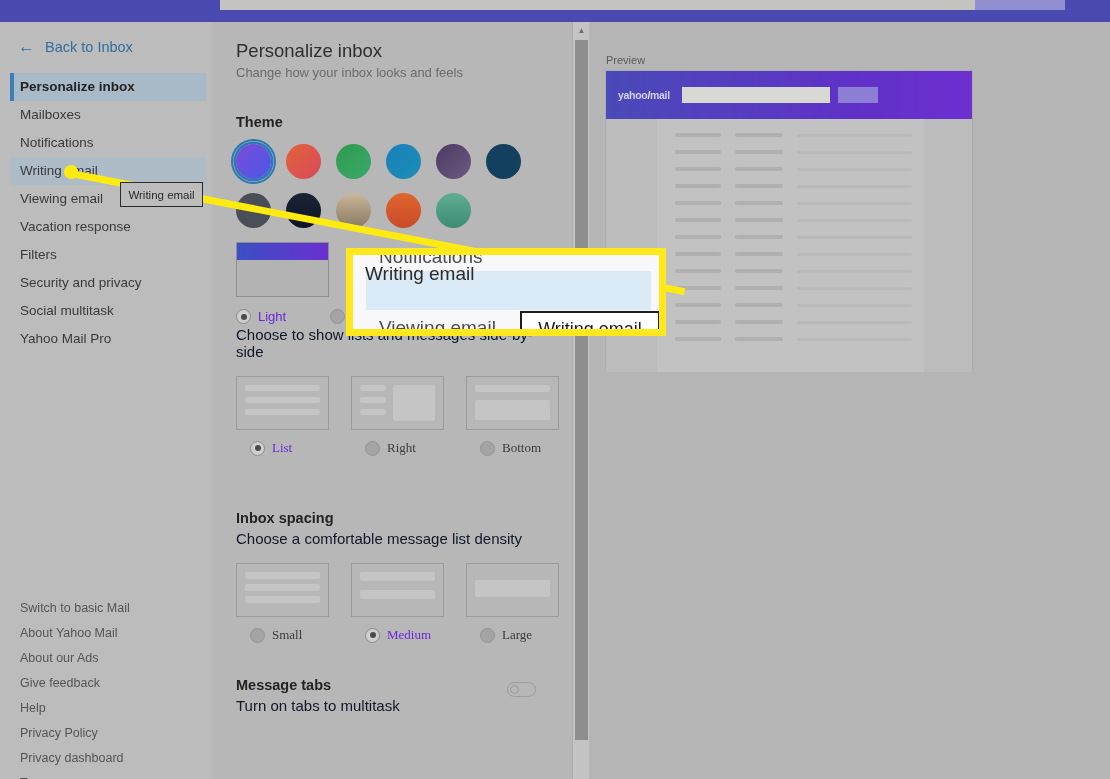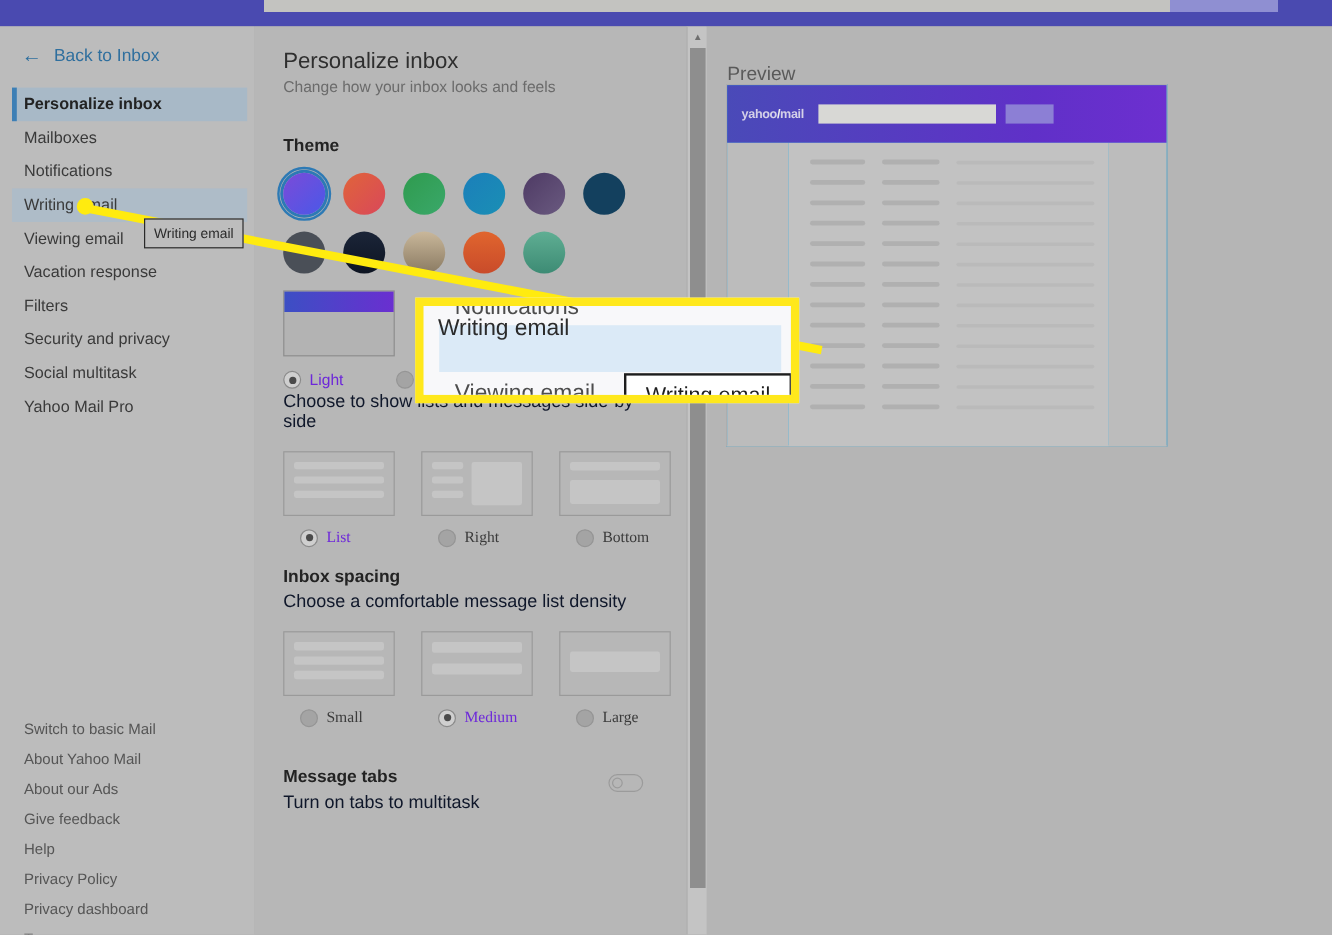--- a/index.html
+++ b/index.html
@@ -213,26 +213,26 @@
   }
 
   
   .preview-panel {
     position: absolute; left: 589px; top: 22px;
     width: 521px; height: 757px;
     background: #b5b5b5;
   }
   .preview-label {
     position: absolute; left: 17px; top: 32px;
-    font-size: 16px; color: #5a5a5a;
+    font-size: 11px; color: #5a5a5a;
   }
   .preview-frame {
     position: absolute; left: 16px; top: 48px;
     width: 368px; height: 302px;
-    background: #0ea5e9;
+    background: #fdba74;
     border: 1px solid #adadad;
   }
   .pv-header {
     height: 48px;
     background: linear-gradient(90deg, #4a4ab8 0%, #6030c8 70%, #6d2fd0 100%);
     display: flex; align-items: center; padding: 0 12px;
   }
   .pv-logo {
     font-size: 10.5px; font-weight: bold; letter-spacing: -0.3px;
     color: #d4d0e8;
@@ -426,21 +426,21 @@
             <div class="bar top"></div>
             <div class="bar big"></div>
           </div>
           <div class="card-label-row">
             <span class="radio"></span>
             <span class="radio-label">Bottom</span>
           </div>
         </div>
       </div>
 
-      <div class="sec-title" style="margin-top:17px;">Inbox spacing</div>
+      <div class="sec-title" style="margin-top:54px;">Inbox spacing</div>
       <div class="sec-sub">Choose a comfortable message list density</div>
       <div class="card-row">
         <div class="card-col">
           <div class="card sp-small">
             <div class="bar"></div>
             <div class="bar"></div>
             <div class="bar"></div>
           </div>
           <div class="card-label-row">
             <span class="radio"></span>

